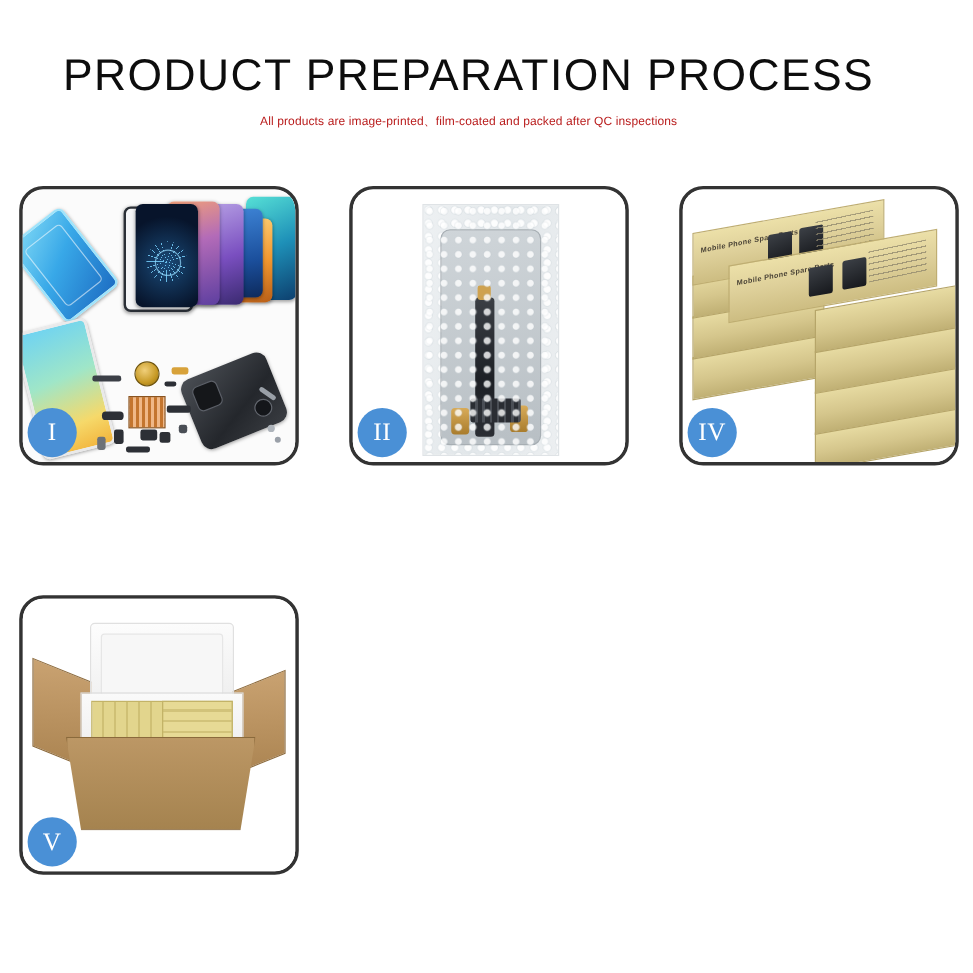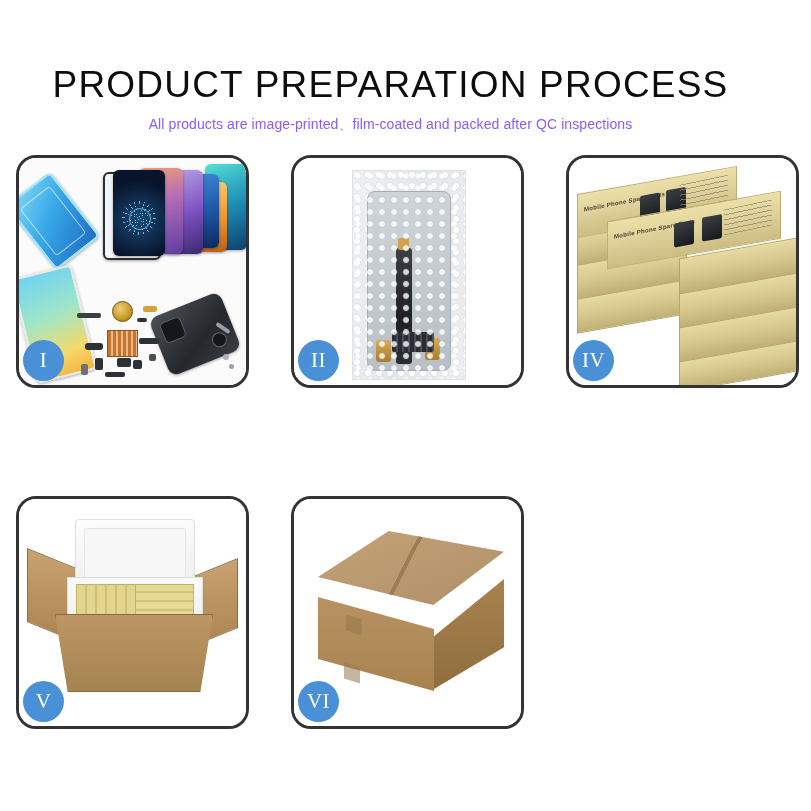--- a/index.html
+++ b/index.html
@@ -12,37 +12,37 @@
     height: 811px;
     font-family: "Liberation Sans", sans-serif;
     color: #111;
     overflow: hidden;
     position: relative;
   }
 
   
   .header {
     width: 781px;
-    padding-top: 66px;
+    padding-top: 44px;
     text-align: center;
   }
   .page-title {
     font-family: "Liberation Sans", sans-serif;
     font-size: 37px;
     letter-spacing: 1.2px;
     font-weight: 400;
     color: #0d0d0d;
     line-height: 1.05;
     white-space: nowrap;
   }
   .page-subtitle {
     margin-top: 11px;
-    font-size: 14px;
+    font-size: 10px;
     font-weight: 400;
-    color: #8b5cf6;
+    color: #b91c1c;
     letter-spacing: 0.1px;
     white-space: nowrap;
   }
 
   
   .grid {
     position: absolute;
     left: 16px;
     top: 155px;
     width: 780px;
@@ -531,25 +531,14 @@
       <div class="foam-lid"></div>
       <div class="foam-box">
         <div class="foam-fill"></div>
         <div class="foam-fill-2"></div>
       </div>
       <div class="carton-body"></div>
     </div>
     <div class="badge">V</div>
   </div>
 
-  <div class="panel">
-    <div class="panel-inner p6">
-      <div class="cart-top"></div>
-      <div class="cart-top-seam"></div>
-      <div class="cart-front"></div>
-      <div class="cart-side"></div>
-      <div class="tape tape-1"></div>
-      <div class="tape tape-2"></div>
-    </div>
-    <div class="badge">VI</div>
-  </div>
 
 </div>
 
 </body></html>

